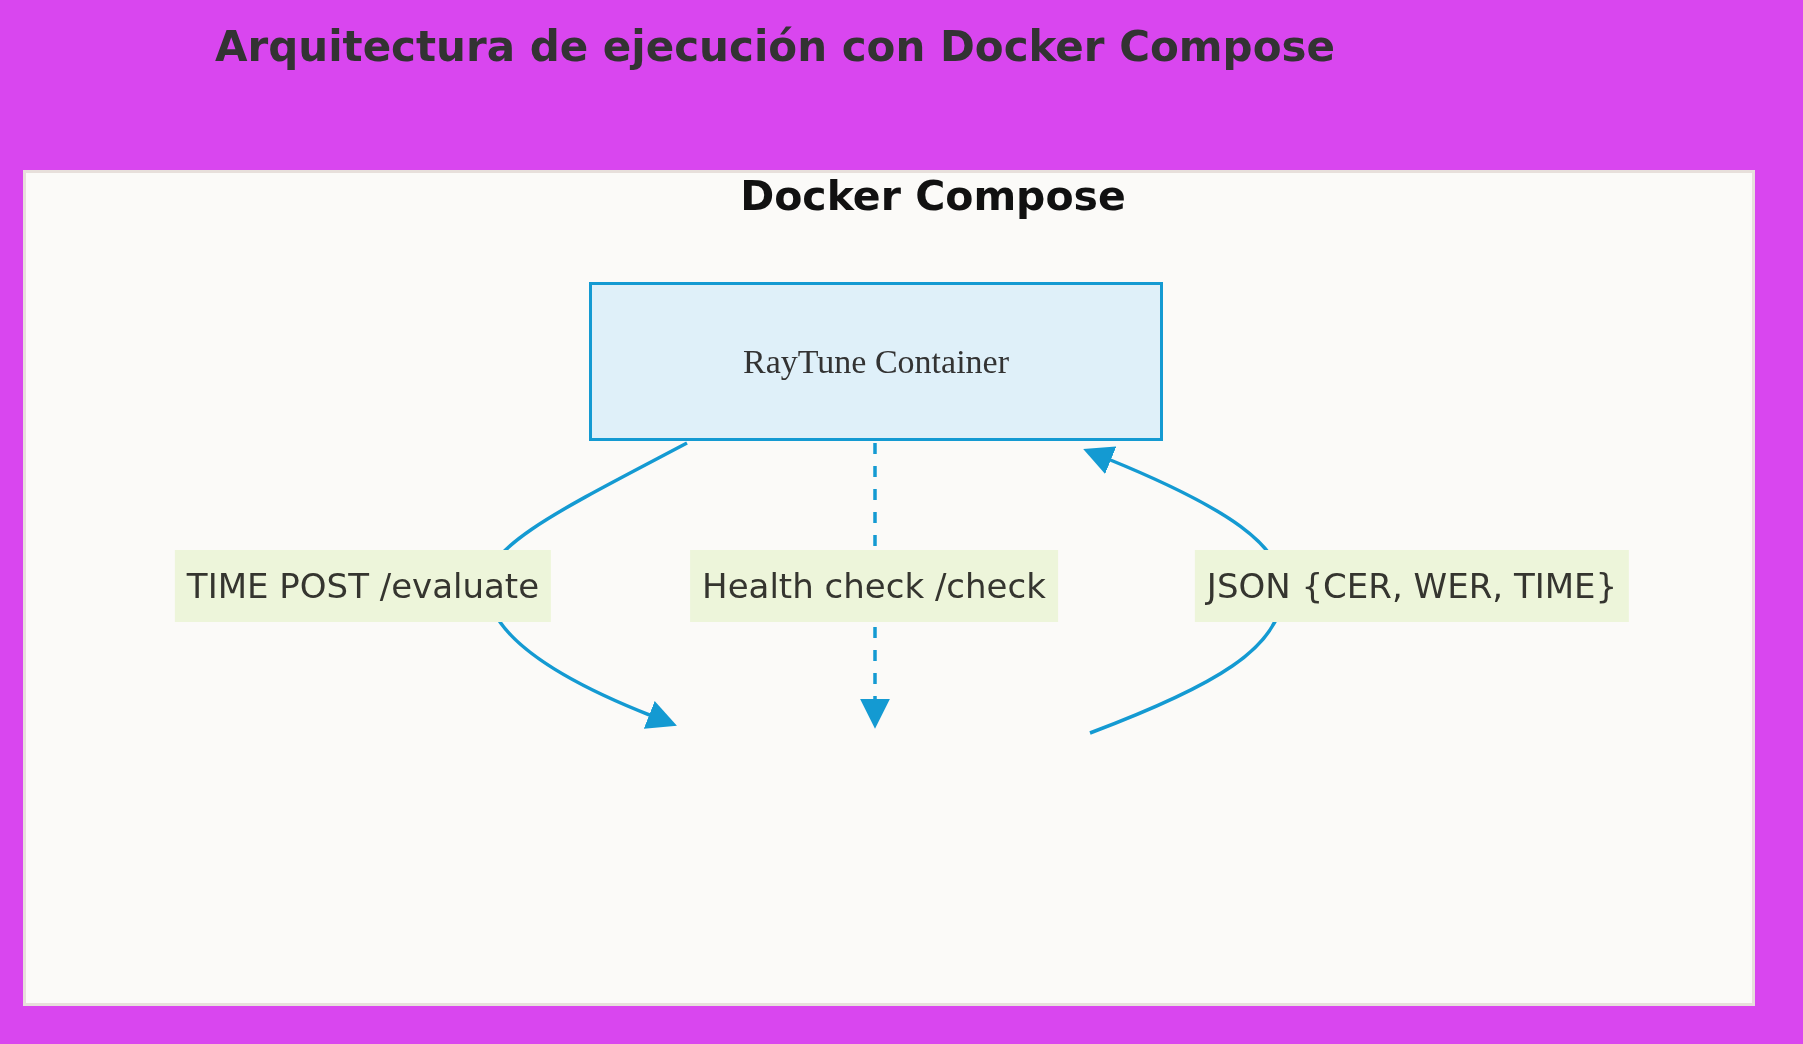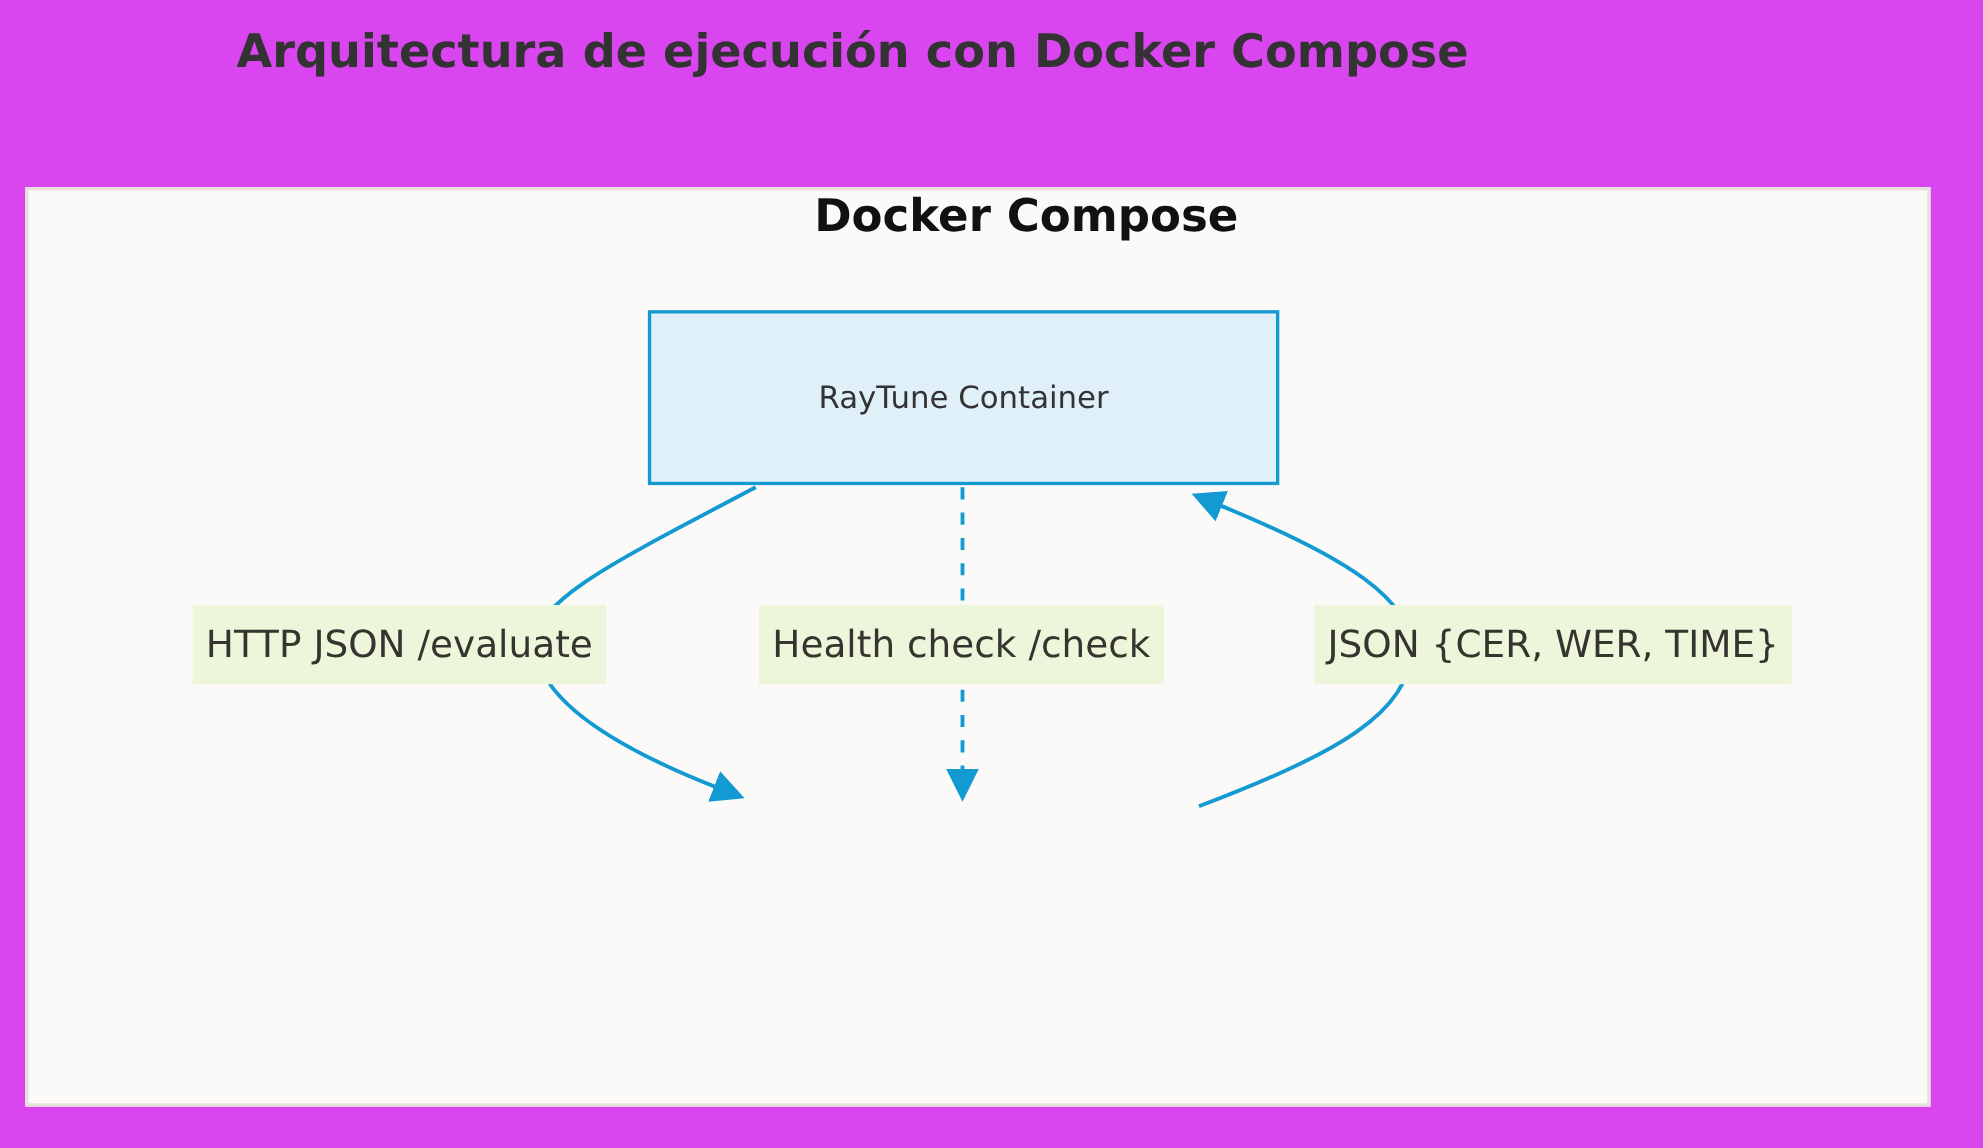--- a/index.html
+++ b/index.html
@@ -67,23 +67,24 @@
     width: 574px;
     height: 159px;
   }
   .node-ocr {
     left: 545px;
     top: 735px;
     width: 658px;
     height: 160px;
   }
   .node-label {
-    font-size: 28px;
+    font-size: 34px;
     color: #333333;
     white-space: nowrap;
+    font-family: Liberation Serif, serif;
   }
   .edge-label {
     position: absolute;
     top: 550px;
     transform: translateX(-50%);
     background: #edf5da;
     color: #35352f;
     font-size: 34px;
     line-height: 72px;
     height: 72px;
@@ -117,19 +118,19 @@
     <path d="M 875 443 L 875 702" fill="none" stroke="#149ad2" stroke-width="3.5" stroke-dasharray="11 12" marker-end="url(#arrow)"></path>
 
     <path d="M 1090 733 C 1212 687, 1283 648, 1283 590 C 1283 546, 1228 508, 1108 459" fill="none" stroke="#149ad2" stroke-width="3.5" marker-end="url(#arrow)"></path>
   </svg>
 
   <div class="node node-raytune">
     <span class="node-label">RayTune Container</span>
   </div>
 
 
-  <div class="edge-label edge-label-1">HTTP JSON /evaluate</div>
+  <div class="edge-label edge-label-1">TIME POST /evaluate</div>
 
   <div class="edge-label edge-label-2">Health check /check</div>
 
   <div class="edge-label edge-label-3">JSON {CER, WER, TIME}</div>
 
 </div>
 
 </body></html>

